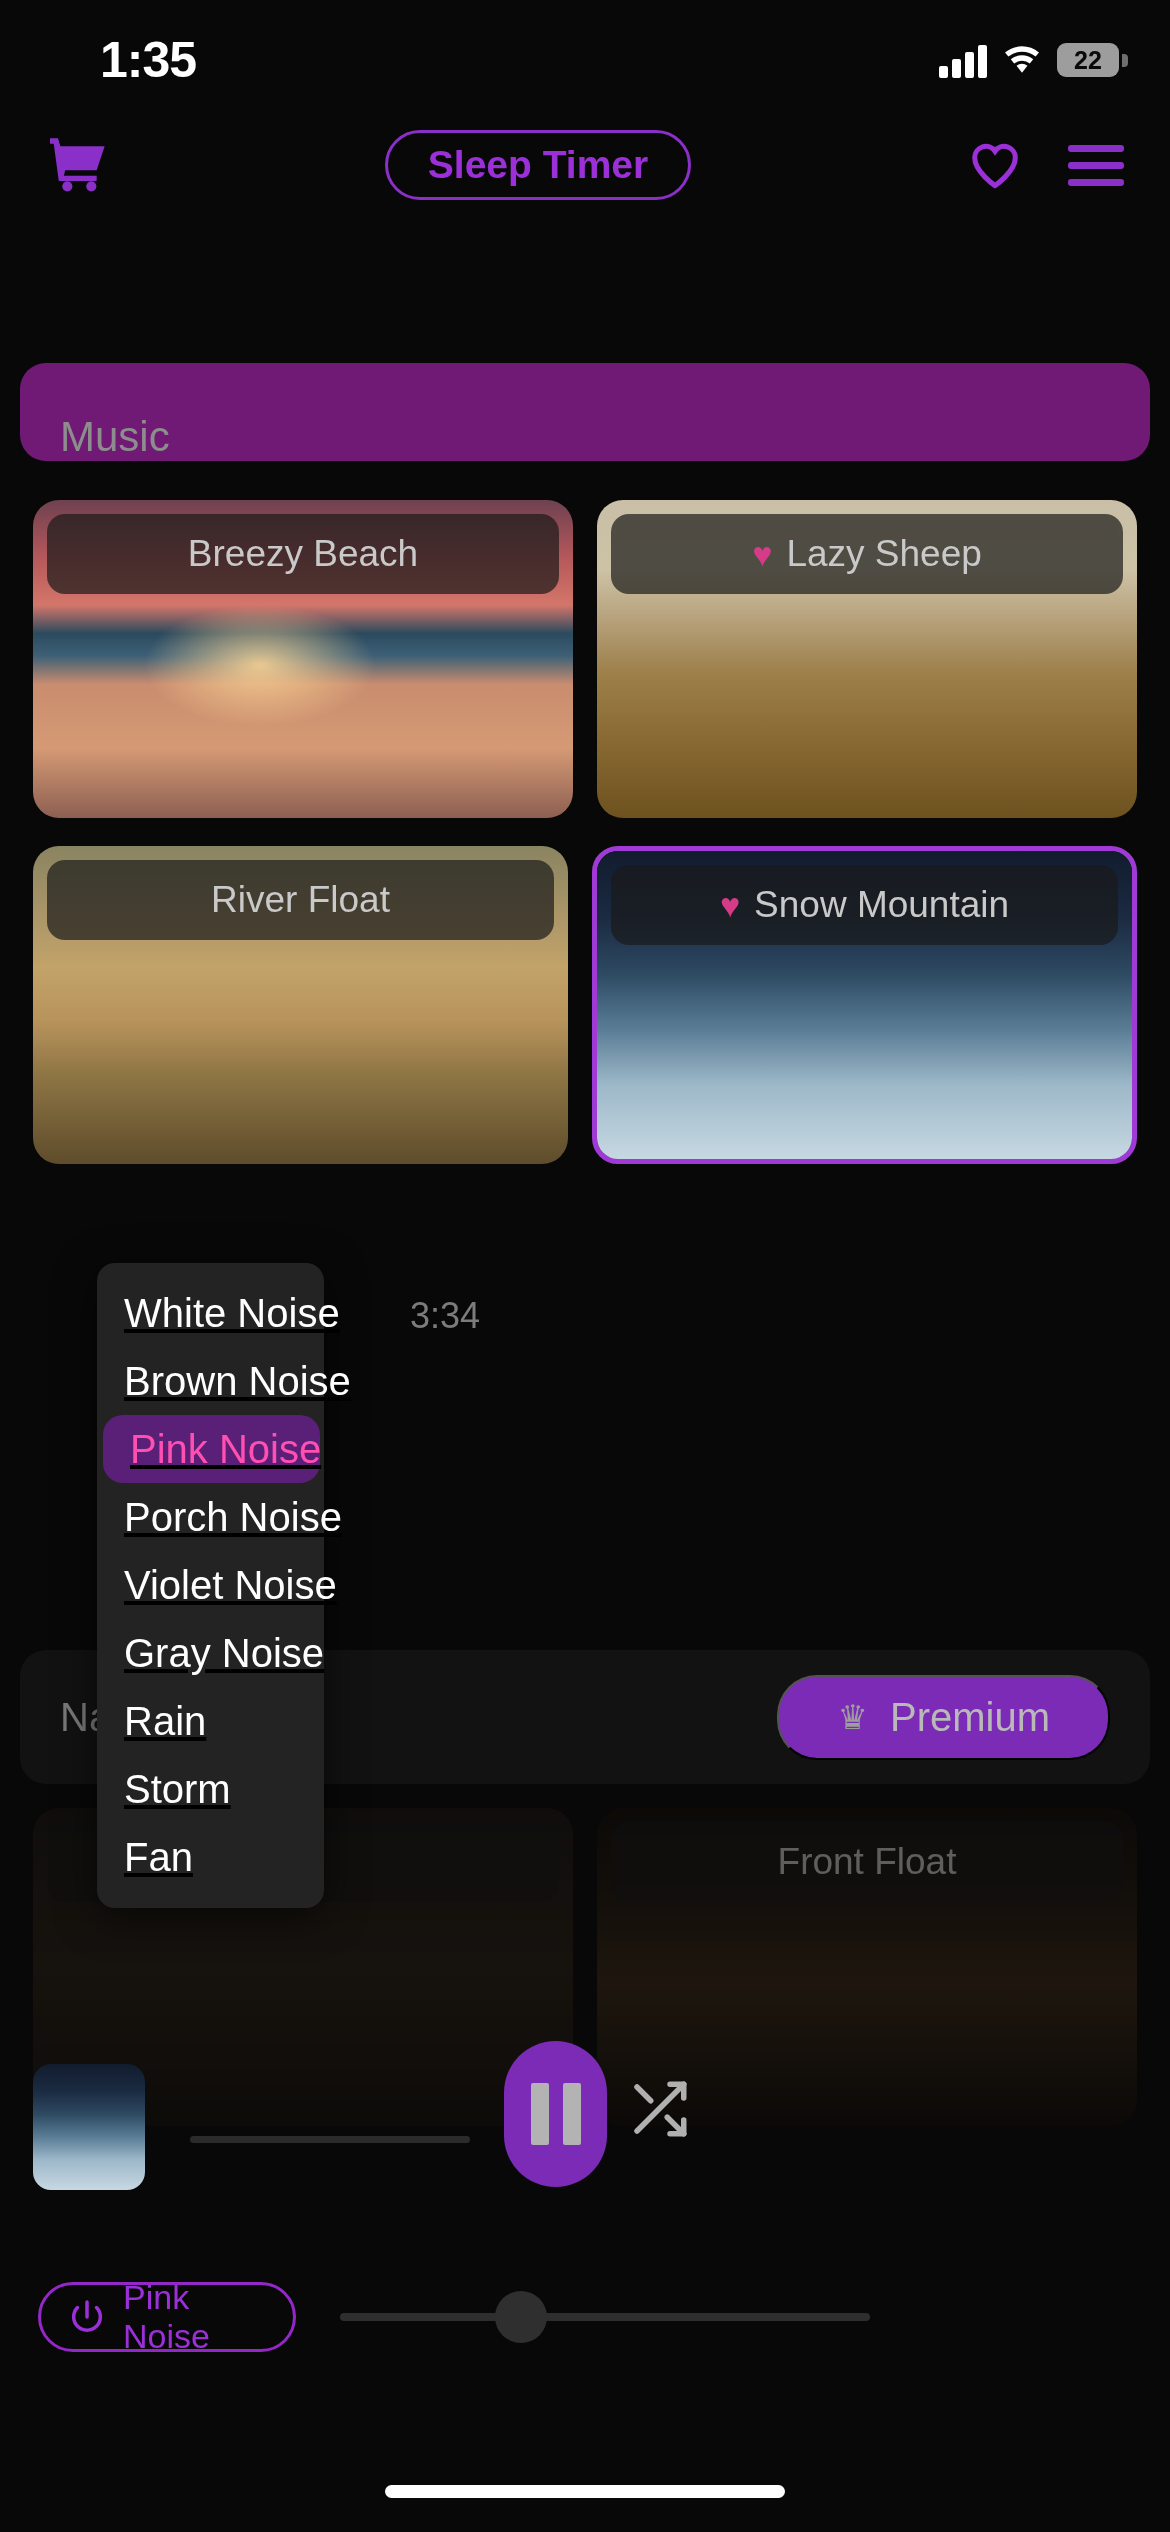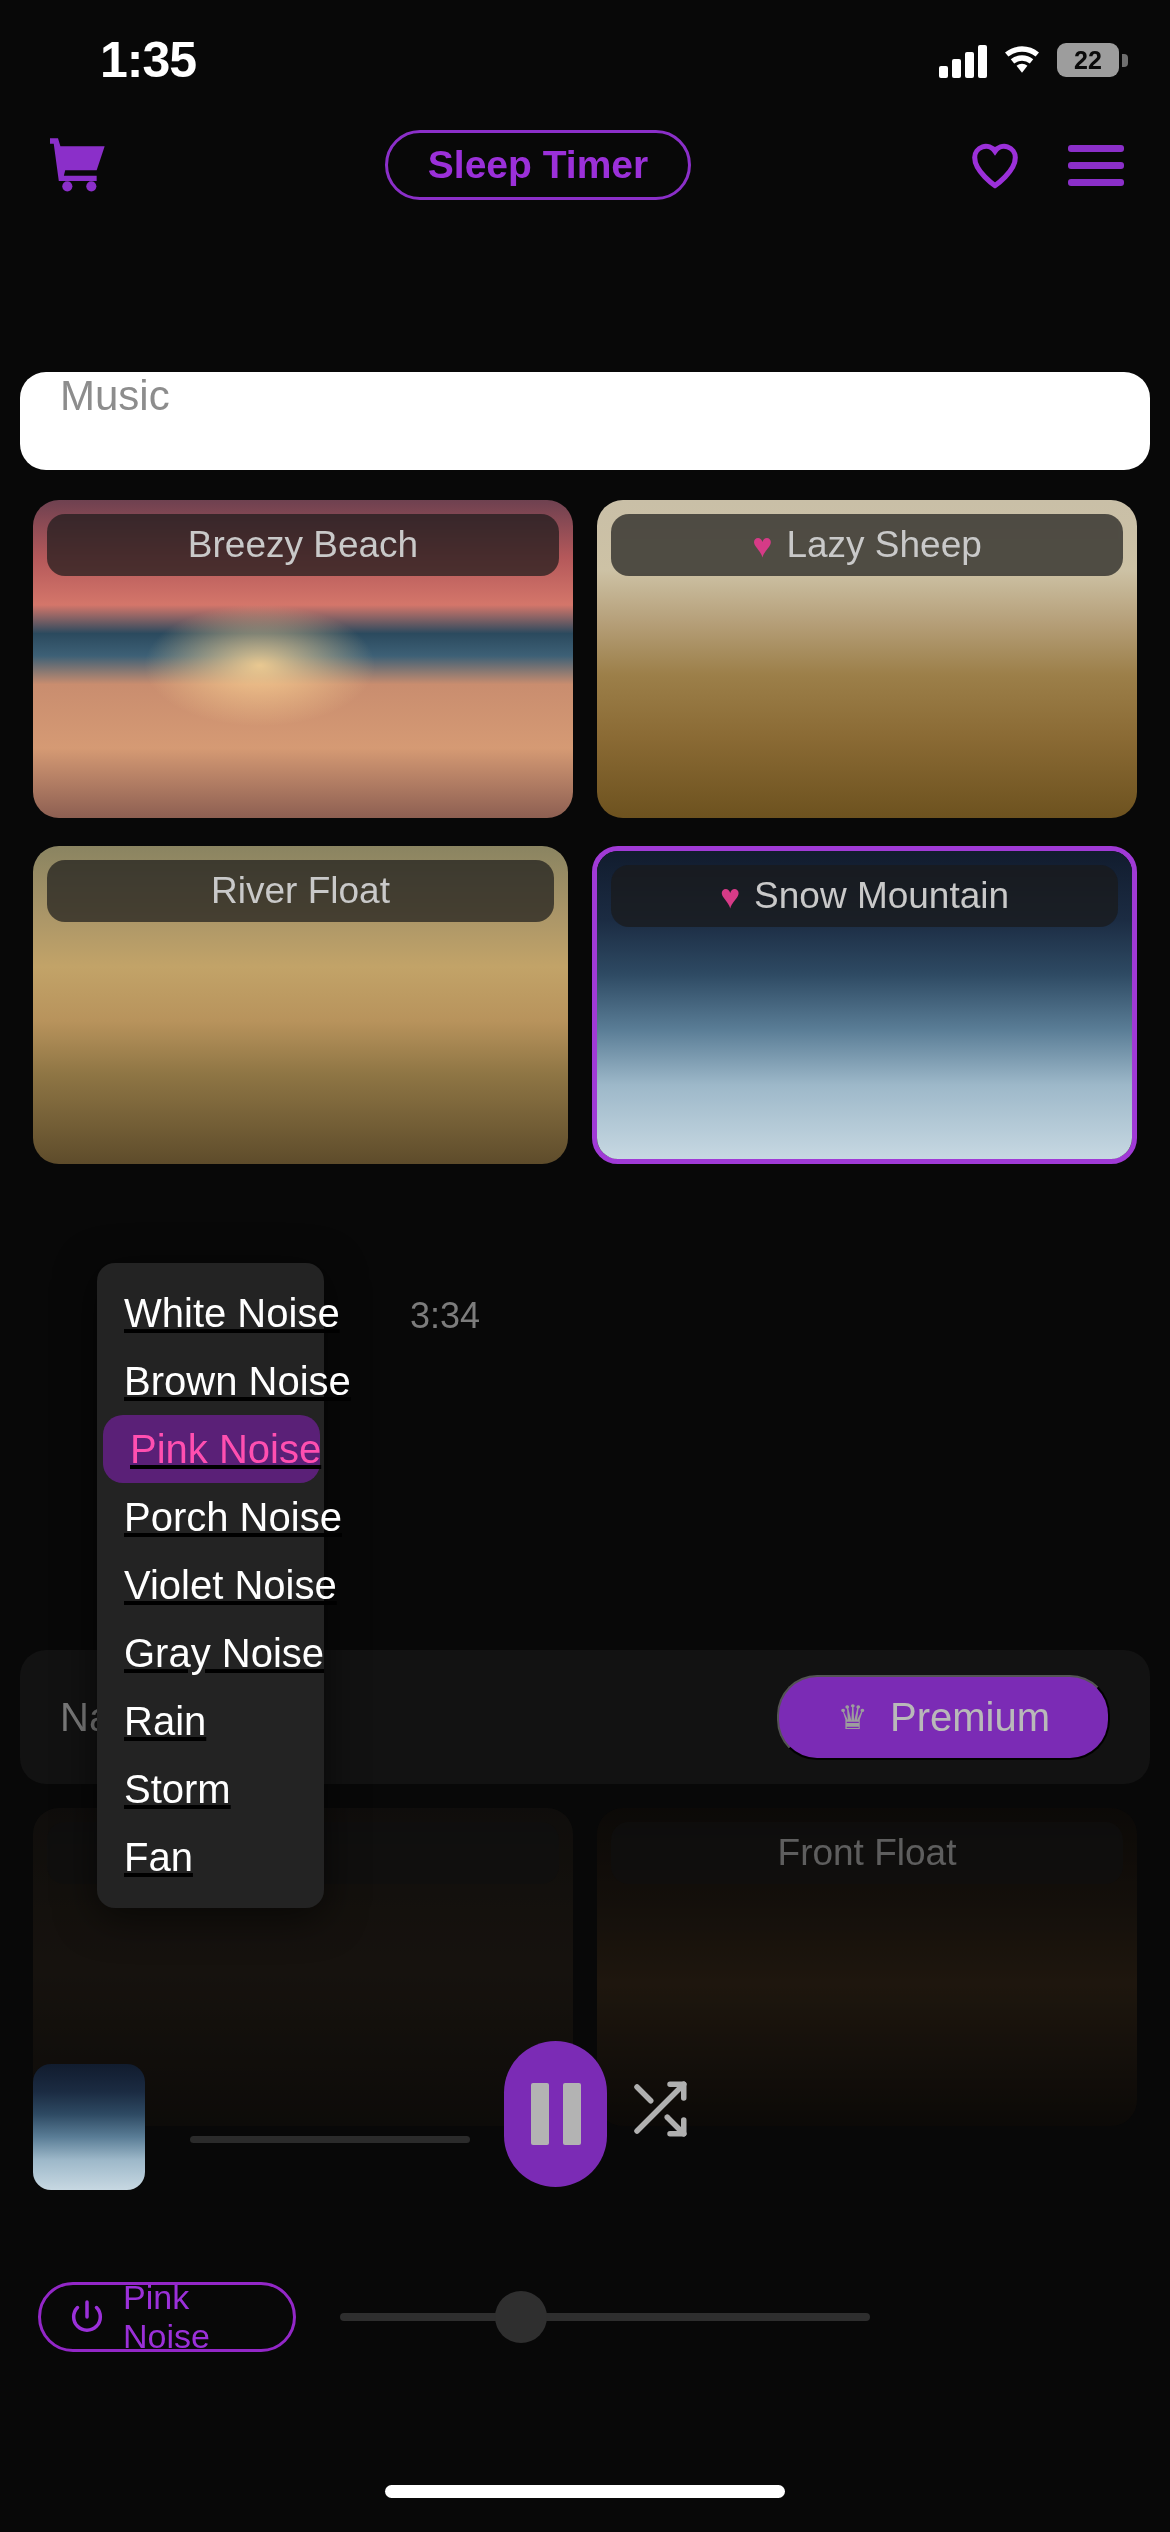--- a/index.html
+++ b/index.html
@@ -48,41 +48,41 @@
     padding: 10px 40px;
     color: #9b30d9; font-size: 39px; font-weight: 600;
     background: transparent; white-space: nowrap;
   }
   .heart-nav { width: 58px; height: 58px; margin-right: 44px; }
   .hamburger { width: 56px; display: flex; flex-direction: column; gap: 10px; }
   .hamburger i { display: block; height: 7px; background: #8b2fc9; border-radius: 3px; }
 
   
   .search {
-    position: absolute; top: 372px; left: 20px; width: 1130px; height: 98px;
-    background: #ffffff; border-radius: 26px;
-    display: flex; align-items: flex-start; padding: 0 40px;
+    position: absolute; top: 363px; left: 20px; width: 1130px; height: 98px;
+    background: #701a75; border-radius: 26px;
+    display: flex; align-items: flex-end; padding: 0 40px;
   }
   .search input {
     background: transparent; border: 0; outline: 0;
     color: #8d8d8d; font-size: 42px; font-family: inherit; width: 100%;
   }
   .search input::placeholder { color: #8d8d8d; }
 
   
   .grid { position: absolute; top: 500px; left: 0; width: 1170px; }
   .row { display: flex; gap: 24px; padding: 0 33px; margin-bottom: 28px; }
   .card {
     position: relative; width: 318px; height: 318px;
     border-radius: 26px; overflow: hidden; flex: 1;
   }
   .card.sel { border: 5px solid #a03ad6; }
   .card-art { position: absolute; inset: 0; }
   .card-label {
-    position: absolute; top: 14px; left: 14px; right: 14px; height: 62px;
+    position: absolute; top: 14px; left: 14px; right: 14px; height: 80px;
     background: rgba(25,25,25,0.70); border-radius: 18px;
     display: flex; align-items: center; justify-content: center; gap: 14px;
     color: #c9c9c9; font-size: 37px; font-weight: 500;
     backdrop-filter: blur(2px);
   }
   .card-label .fav { color: #d63b87; font-size: 34px; line-height: 1; }
 
   
   .art-beach { background:
     radial-gradient(ellipse at 42% 52%, rgba(255,216,150,0.85) 0%, rgba(255,150,90,0.0) 26%),

